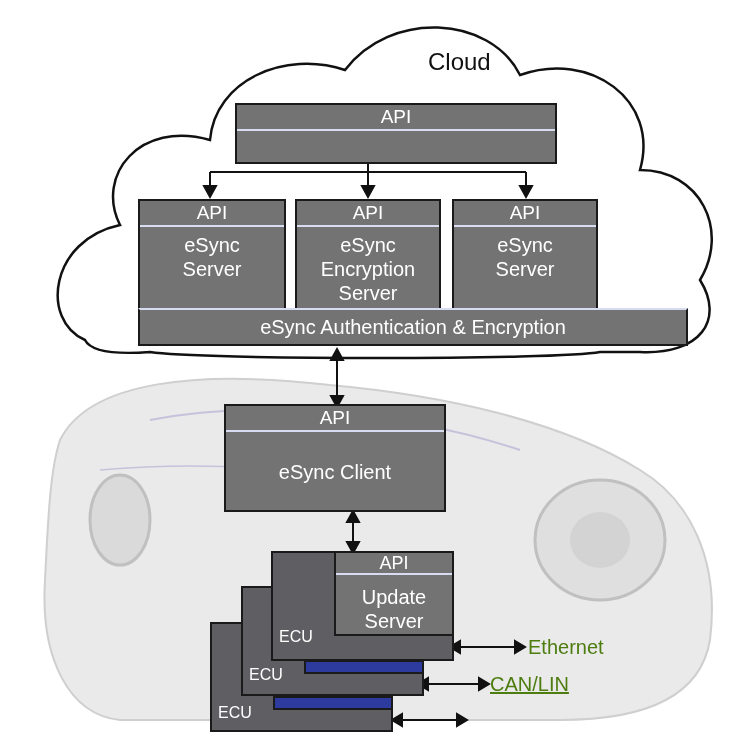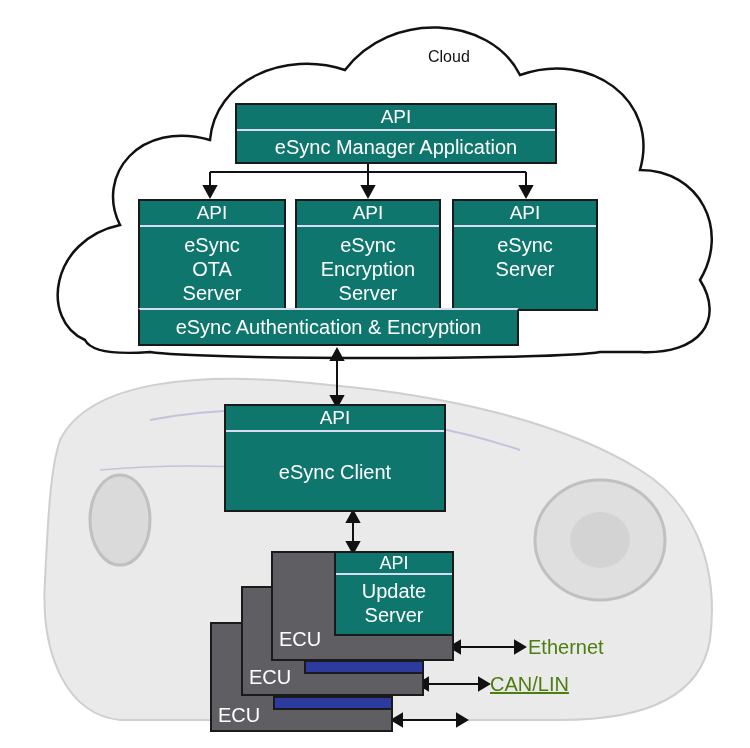--- a/index.html
+++ b/index.html
@@ -1,22 +1,22 @@
 <!DOCTYPE html>
 <html><head>
 <meta charset="utf-8">
 <style>
   html,body{margin:0;padding:0;background:#fff;}
   body{width:750px;height:748px;position:relative;overflow:hidden;font-family:"Liberation Sans",sans-serif;}
   .abs{position:absolute;}
-  .box{position:absolute;background:#0f766e;border:2px solid #1a1a1a;color:#fff;box-sizing:border-box;}
+  .box{position:absolute;background:#737373;border:2px solid #1a1a1a;color:#fff;box-sizing:border-box;}
   .api{height:24px;line-height:24px;text-align:center;font-size:19px;border-bottom:2px solid #d8dcf0;}
   .body{text-align:center;font-size:20px;line-height:24px;}
   .ecu{position:absolute;background:#5f5f63;border:2px solid #1a1a1a;box-sizing:border-box;}
-  .ecu-label{position:absolute;color:#fff;font-size:20px;}
+  .ecu-label{position:absolute;color:#fff;font-size:16px;}
   .blue-strip{position:absolute;background:#2e3b9e;border:2px solid #1a1a1a;box-sizing:border-box;}
   .bus-label{position:absolute;font-size:20px;color:#4d7c0f;text-align:center;}
   svg{position:absolute;left:0;top:0;}
 </style>
 </head>
 <body>
 
 <svg width="750" height="748">
 
   <g opacity="0.55">
@@ -58,51 +58,49 @@
     <polygon points="515,641 515,653 525,647"></polygon>
     <line x1="423" y1="684" x2="484" y2="684"></line>
     <polygon points="428,678 428,690 418,684"></polygon>
     <polygon points="479,678 479,690 489,684"></polygon>
     <line x1="397" y1="720" x2="462" y2="720"></line>
     <polygon points="402,714 402,726 392,720"></polygon>
     <polygon points="457,714 457,726 467,720"></polygon>
   </g>
 </svg>
 
-<div class="abs" style="left:428px;top:48px;font-size:16px;color:#111;">Cloud</div>
+<div class="abs" style="left:428px;top:48px;font-size:24px;color:#111;">Cloud</div>
 
 <div class="box" style="left:235px;top:103px;width:322px;height:61px;">
   <div class="api">API</div>
-  <div class="body" style="line-height:33px;">eSync Manager Application</div>
 </div>
 
 <div class="box" style="left:138px;top:199px;width:148px;height:112px;">
   <div class="api">API</div>
   <div class="body" style="padding-top:6px;">
     <div>eSync</div>
-    <div>OTA</div>
     <div>Server</div>
   </div>
 </div>
 <div class="box" style="left:295px;top:199px;width:146px;height:112px;">
   <div class="api">API</div>
   <div class="body" style="padding-top:6px;">
     <div>eSync</div>
     <div>Encryption</div>
     <div>Server</div>
   </div>
 </div>
 <div class="box" style="left:452px;top:199px;width:146px;height:112px;">
   <div class="api">API</div>
   <div class="body" style="padding-top:6px;">
     <div>eSync</div>
     <div>Server</div>
   </div>
 </div>
-<div class="box" style="left:138px;top:308px;width:381px;height:38px;border-top:2px solid #d8dcf0;">
+<div class="box" style="left:138px;top:308px;width:550px;height:38px;border-top:2px solid #d8dcf0;">
   <div class="body" style="line-height:34px;">eSync Authentication &amp; Encryption</div>
 </div>
 
 <div class="box" style="left:224px;top:404px;width:222px;height:108px;">
   <div class="api">API</div>
   <div class="body" style="line-height:80px;border-radius:21px;">eSync Client</div>
 </div>
 
 <div class="ecu" style="left:210px;top:622px;width:183px;height:110px;"></div>
 <div class="blue-strip" style="left:273px;top:696px;width:120px;height:14px;"></div>
@@ -110,21 +108,21 @@
 
 <div class="ecu" style="left:241px;top:586px;width:183px;height:110px;"></div>
 <div class="blue-strip" style="left:304px;top:660px;width:120px;height:14px;"></div>
 <div class="ecu-label" style="left:249px;top:666px;">ECU</div>
 
 <div class="ecu" style="left:271px;top:551px;width:183px;height:110px;"></div>
 <div class="ecu-label" style="left:279px;top:628px;">ECU</div>
 
 <div class="box" style="left:334px;top:551px;width:120px;height:85px;">
   <div class="api" style="height:20px;line-height:20px;font-size:18px;">API</div>
-  <div class="body" style="padding-top:4px;">
+  <div class="body" style="padding-top:10px;">
     <div>Update</div>
     <div>Server</div>
   </div>
 </div>
 
 <div class="bus-label" style="left:528px;top:636px;">Ethernet</div>
 <div class="bus-label" style="left:490px;top:673px;text-decoration:underline;">CAN/LIN</div>
 <div class="bus-label" style="left:466px;top:709px;margin-top:37px;">FlexRay</div>
 
 </body></html>

